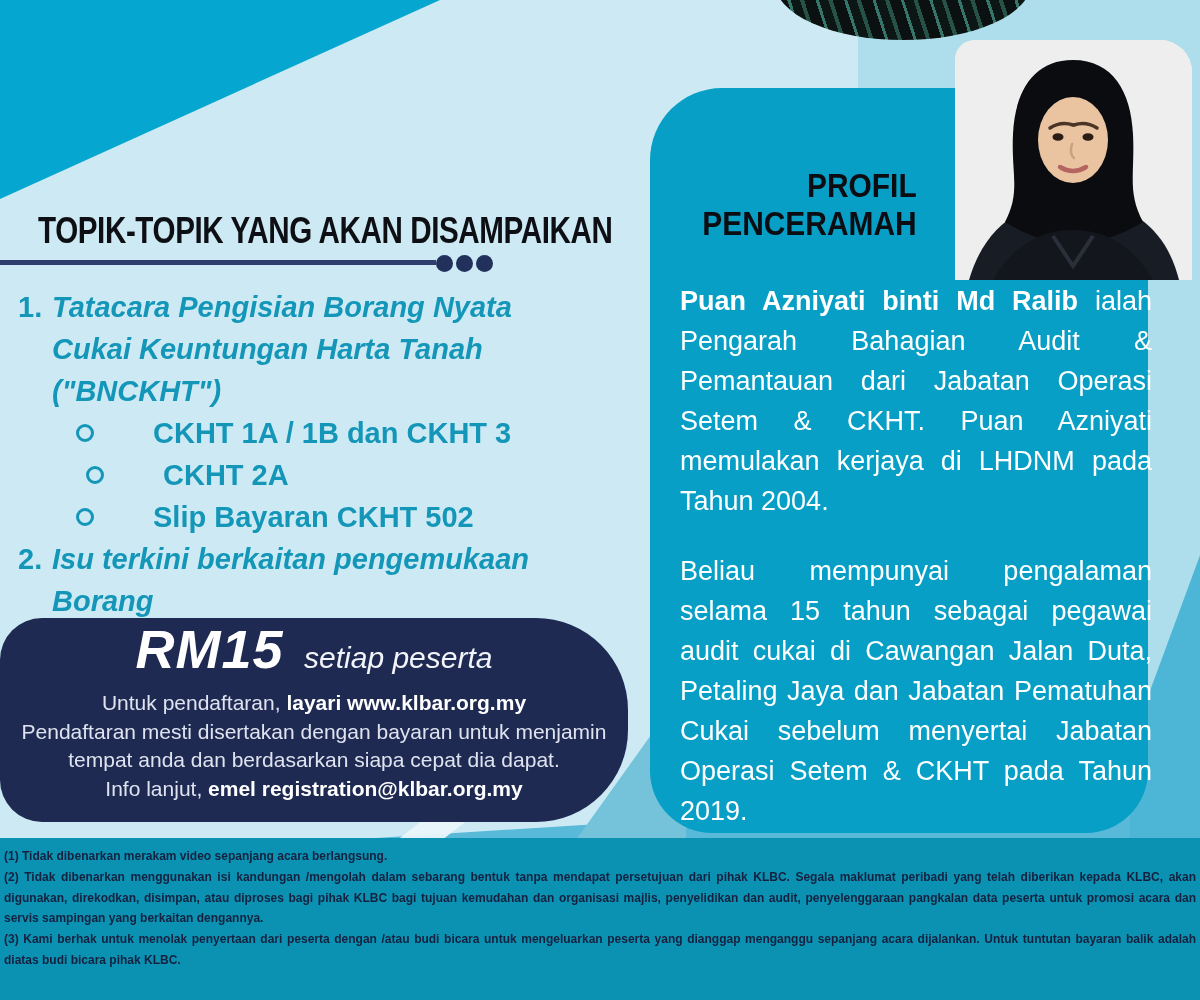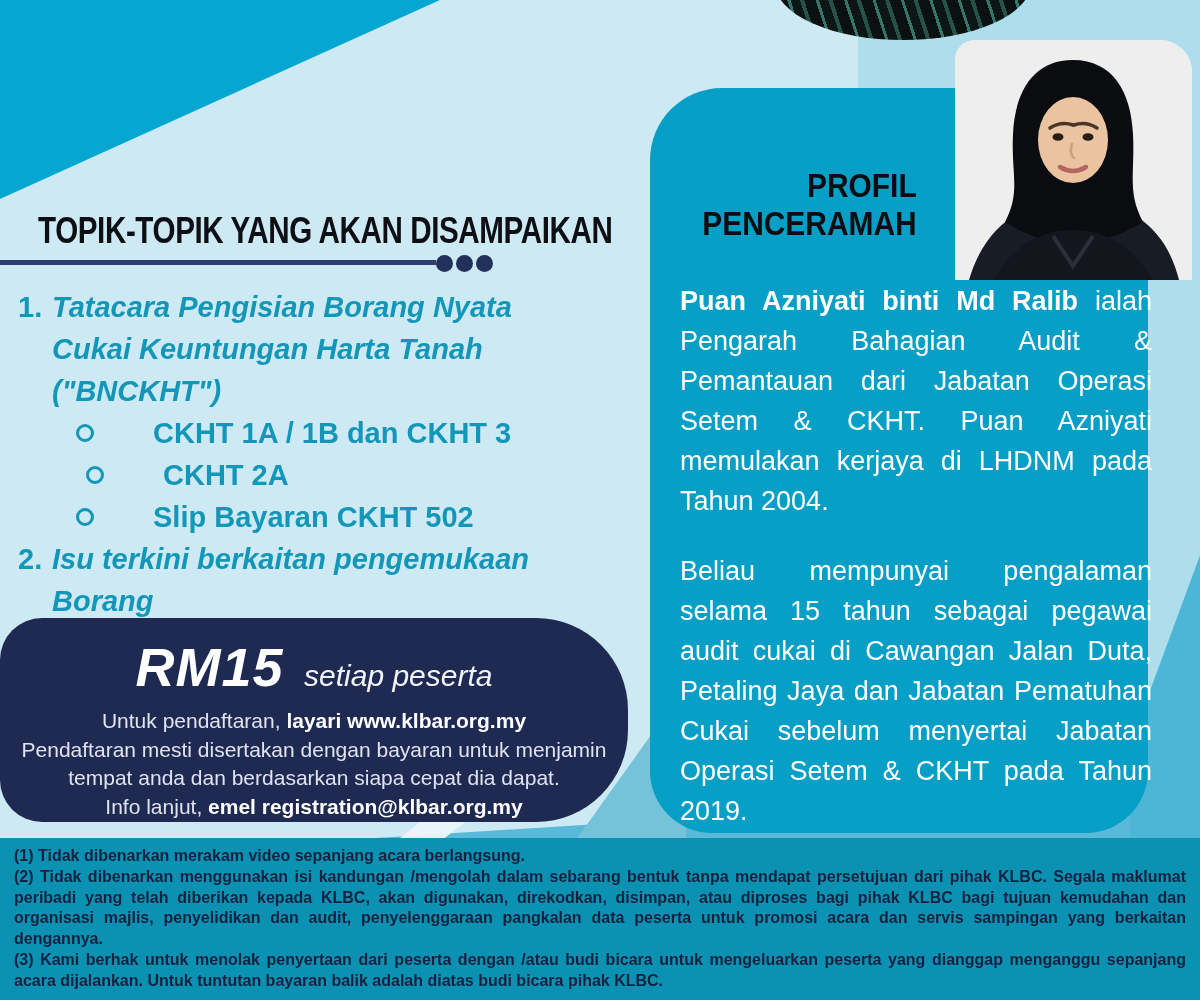--- a/index.html
+++ b/index.html
@@ -35,43 +35,43 @@
     font-size:29px;font-weight:700;line-height:42px;}
   .t-item{display:flex;}
   .t-num{width:34px;flex:none;}
   .t-lines{flex:1;font-style:italic;}
   .sub{display:flex;align-items:center;height:42px;margin-left:58px;gap:43px;}
   .sub.pad{margin-left:68px;}
   .bullet{width:12px;height:12px;border:3px solid #1496b8;border-radius:50%;margin-right:16px;flex:none;background:transparent;}
 
   
   .navy-box{position:absolute;left:0;top:618px;width:628px;height:204px;background:#1e2a52;
-    border-radius:42px 92px 92px 42px;color:#e9ecf5;text-align:center;box-sizing:border-box;padding-top:18px;}
+    border-radius:42px 92px 92px 42px;color:#e9ecf5;text-align:center;box-sizing:border-box;}
   .price-row{font-style:italic;color:#fff;white-space:nowrap;}
   .price{font-size:54px;font-weight:700;letter-spacing:1px;display:inline-block;vertical-align:baseline;}
   .price-suffix{font-size:30px;font-weight:400;margin-left:16px;color:#f2f4fa;display:inline-block;}
   .reg{margin-top:9px;font-size:21px;line-height:28.5px;color:#dfe3ef;}
   .reg .b{font-weight:700;color:#ffffff;}
 
   
   .profile-card{position:absolute;left:650px;top:88px;width:498px;height:745px;background:#079fc5;
     border-radius:72px 62px 62px 62px;}
   .profile-heading{position:absolute;right:231px;top:78px;text-align:right;color:#0c0d12;
     font-size:34px;font-weight:700;line-height:38px;transform:scaleX(0.88);transform-origin:right center;white-space:nowrap;}
   .para{position:absolute;left:30px;width:472px;color:#ffffff;font-size:27px;line-height:40px;text-align:justify;}
   .para .b{font-weight:700;}
   .p1{top:193px;}
   .p2{top:463px;}
   .speaker-photo{position:absolute;left:955px;top:40px;width:237px;height:240px;
     border-radius:20px 32px 0 0;overflow:hidden;background:#edeeed;}
 
   
   .strip{position:absolute;left:0;top:838px;width:1200px;height:162px;background:#0b92b3;
-    color:#15213f;font-weight:700;font-size:16px;line-height:20.8px;
-    padding:8px 14px;box-sizing:border-box;text-align:justify;}
+    color:#15213f;font-weight:700;font-size:12px;line-height:20.8px;
+    padding:8px 4px;box-sizing:border-box;text-align:justify;}
   .strip p{margin:0;}
 </style>
 </head>
 <body>
 
 <div class="canvas">
 
   <div class="right-panel"></div>
   <div class="top-wedge"></div>
   <div class="bottom-band"></div>

